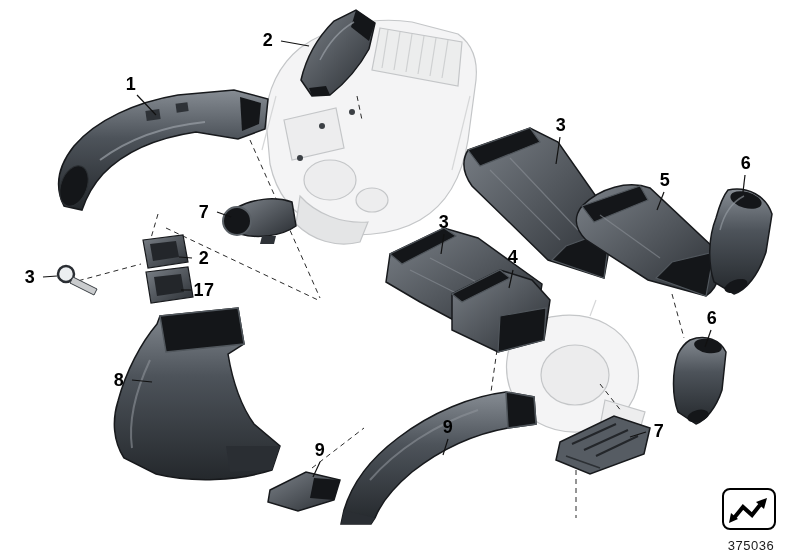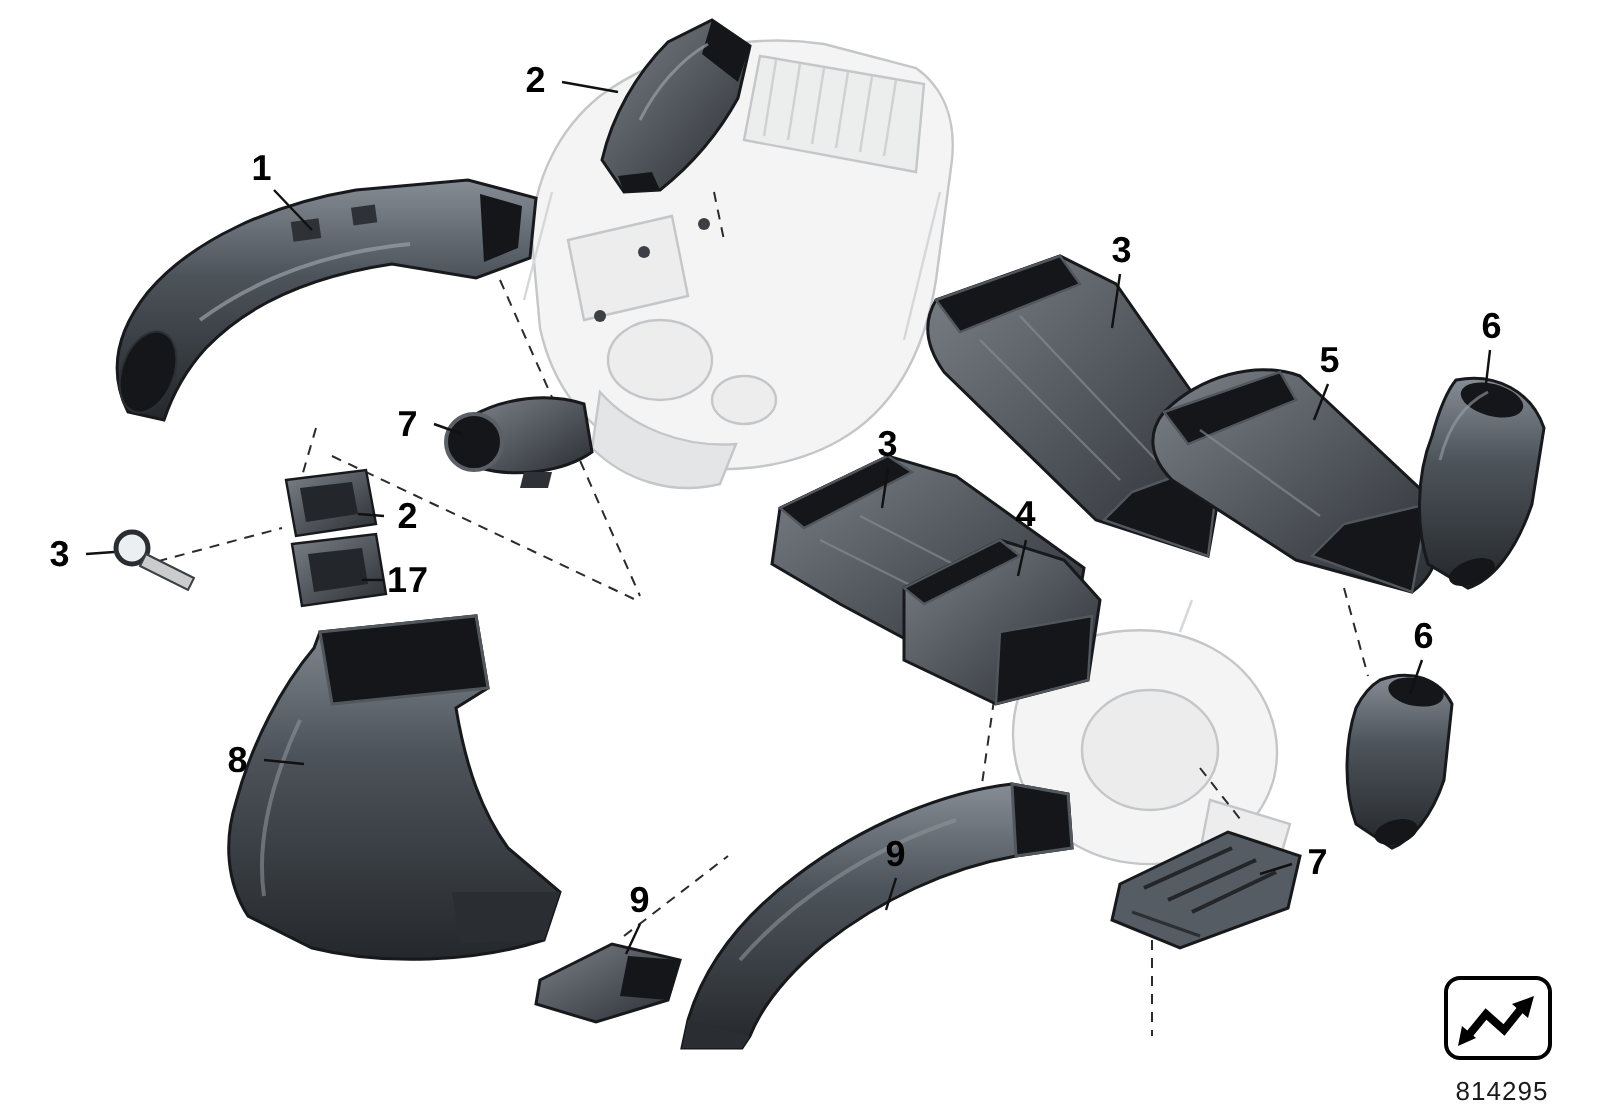--- a/index.html
+++ b/index.html
@@ -217,15 +217,15 @@
 <div class="callout" style="left:30px;top:277px">3</div>
 <div class="callout" style="left:204px;top:212px">7</div>
 
 <div class="ref-box">
   <svg width="44" height="30" viewBox="0 0 44 30">
     <path d="M7,24 L16,13 L25,21 L33,11" stroke="#000" stroke-width="4" fill="none"></path>
     <path d="M29,8 L40,4 L37,15 Z" fill="#000"></path>
     <path d="M11,25 L2,29 L4,19 Z" fill="#000"></path>
   </svg>
 </div>
-<div class="part-number">814295</div>
+<div class="part-number">375036</div>
 
 </div>
 
 </body></html>

